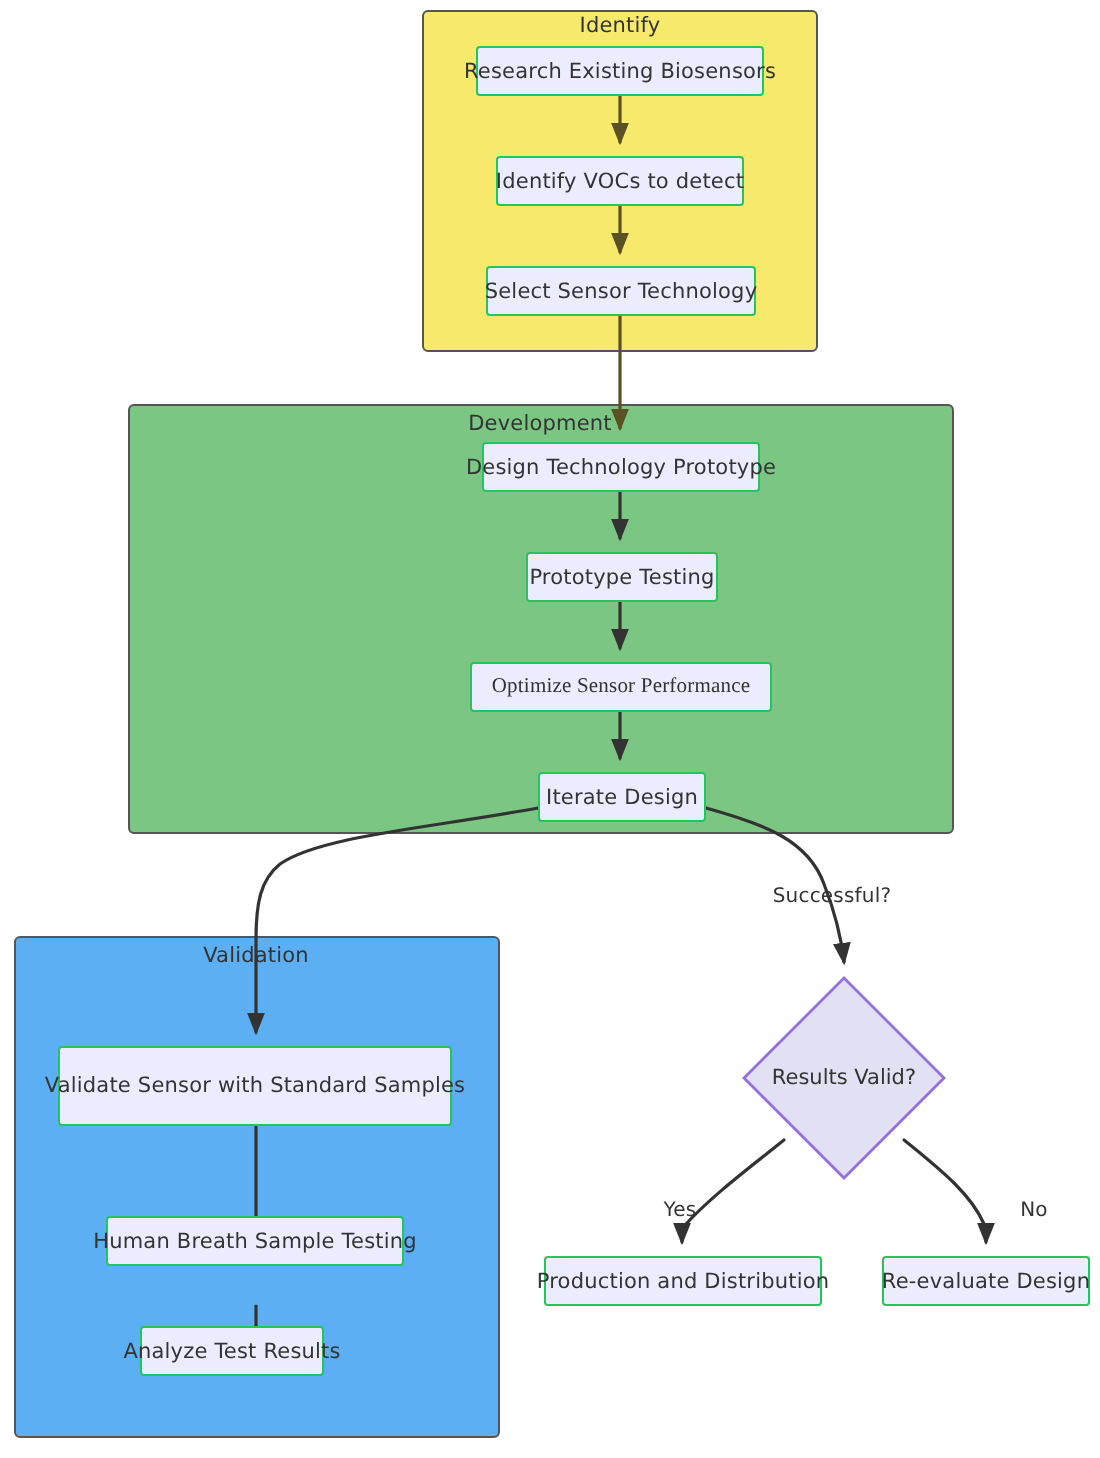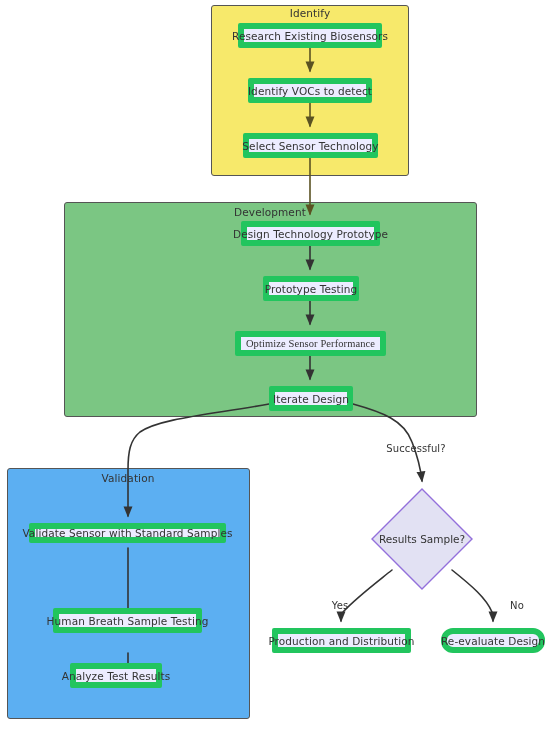--- a/index.html
+++ b/index.html
@@ -34,21 +34,21 @@
     font-size: 10.5px;
     color: #333333;
     white-space: nowrap;
     transform: translateX(-50%);
     letter-spacing: 0.1px;
   }
   .node {
     position: absolute;
     box-sizing: border-box;
     background: #ECECFF;
-    border: 6px solid #22c55e;
+    border: 1px solid #22c55e;
     border-radius: 2px;
     display: flex;
     align-items: center;
     justify-content: center;
     font-size: 10.5px;
     color: #333333;
     white-space: nowrap;
     letter-spacing: 0.1px;
   }
   .diamond {
@@ -127,31 +127,31 @@
     </g>
   </svg>
 
   <div class="node" id="node-n1" style="left: 238px; top: 23px; width: 144px; height: 25px;">Research Existing Biosensors</div>
   <div class="node" id="node-n2" style="left: 248px; top: 78px; width: 124px; height: 25px;">Identify VOCs to detect</div>
   <div class="node" id="node-n3" style="left: 243px; top: 133px; width: 135px; height: 25px;">Select Sensor Technology</div>
   <div class="node" id="node-n4" style="left: 241px; top: 221px; width: 139px; height: 25px;">Design Technology Prototype</div>
   <div class="node" id="node-n5" style="left: 263px; top: 276px; width: 96px; height: 25px;">Prototype Testing</div>
   <div class="node" id="node-n6" style="left: 235px; top: 331px; width: 151px; height: 25px; font-family: Liberation Serif, serif;">Optimize Sensor Performance</div>
   <div class="node" id="node-n7" style="left: 269px; top: 386px; width: 84px; height: 25px;">Iterate Design</div>
-  <div class="node" id="node-n8" style="left: 29px; top: 523px; width: 197px; height: 20px;">Validate Sensor with Standard Samples</div>
+  <div class="node" id="node-n8" style="left: 29px; top: 523px; width: 197px; height: 40px;">Validate Sensor with Standard Samples</div>
   <div class="node" id="node-n9" style="left: 53px; top: 608px; width: 149px; height: 25px;">Human Breath Sample Testing</div>
   <div class="node" id="node-n10" style="left: 70px; top: 663px; width: 92px; height: 25px;">Analyze Test Results</div>
 
   <div class="diamond" id="node-n11" style="left: 371px; top: 488px; width: 102px; height: 102px;">
     <svg class="dshape" viewBox="0 0 102 102" preserveAspectRatio="none">
       <polygon points="51,1 101,51 51,101 1,51" fill="#E2E1F3" stroke="#9370DB" stroke-width="1.4"></polygon>
     </svg>
-    <span class="dlabel">Results Sample?</span>
+    <span class="dlabel">Results Valid?</span>
   </div>
 
   <div class="node" id="node-n12" style="left: 272px; top: 628px; width: 139px; height: 25px;">Production and Distribution</div>
-  <div class="node" id="node-n13" style="left: 441px; top: 628px; width: 104px; height: 25px; border-radius: 12px;">Re-evaluate Design</div>
+  <div class="node" id="node-n13" style="left: 441px; top: 628px; width: 104px; height: 25px;">Re-evaluate Design</div>
 
   <div class="edge-label" id="elabel-0" style="left: 416px; top: 443px;">Successful?</div>
   <div class="edge-label" id="elabel-1" style="left: 340px; top: 600px;">Yes</div>
   <div class="edge-label" id="elabel-2" style="left: 495px; top: 600px; padding-left: 44px;">No</div>
 
 </div>
 
 </body></html>

